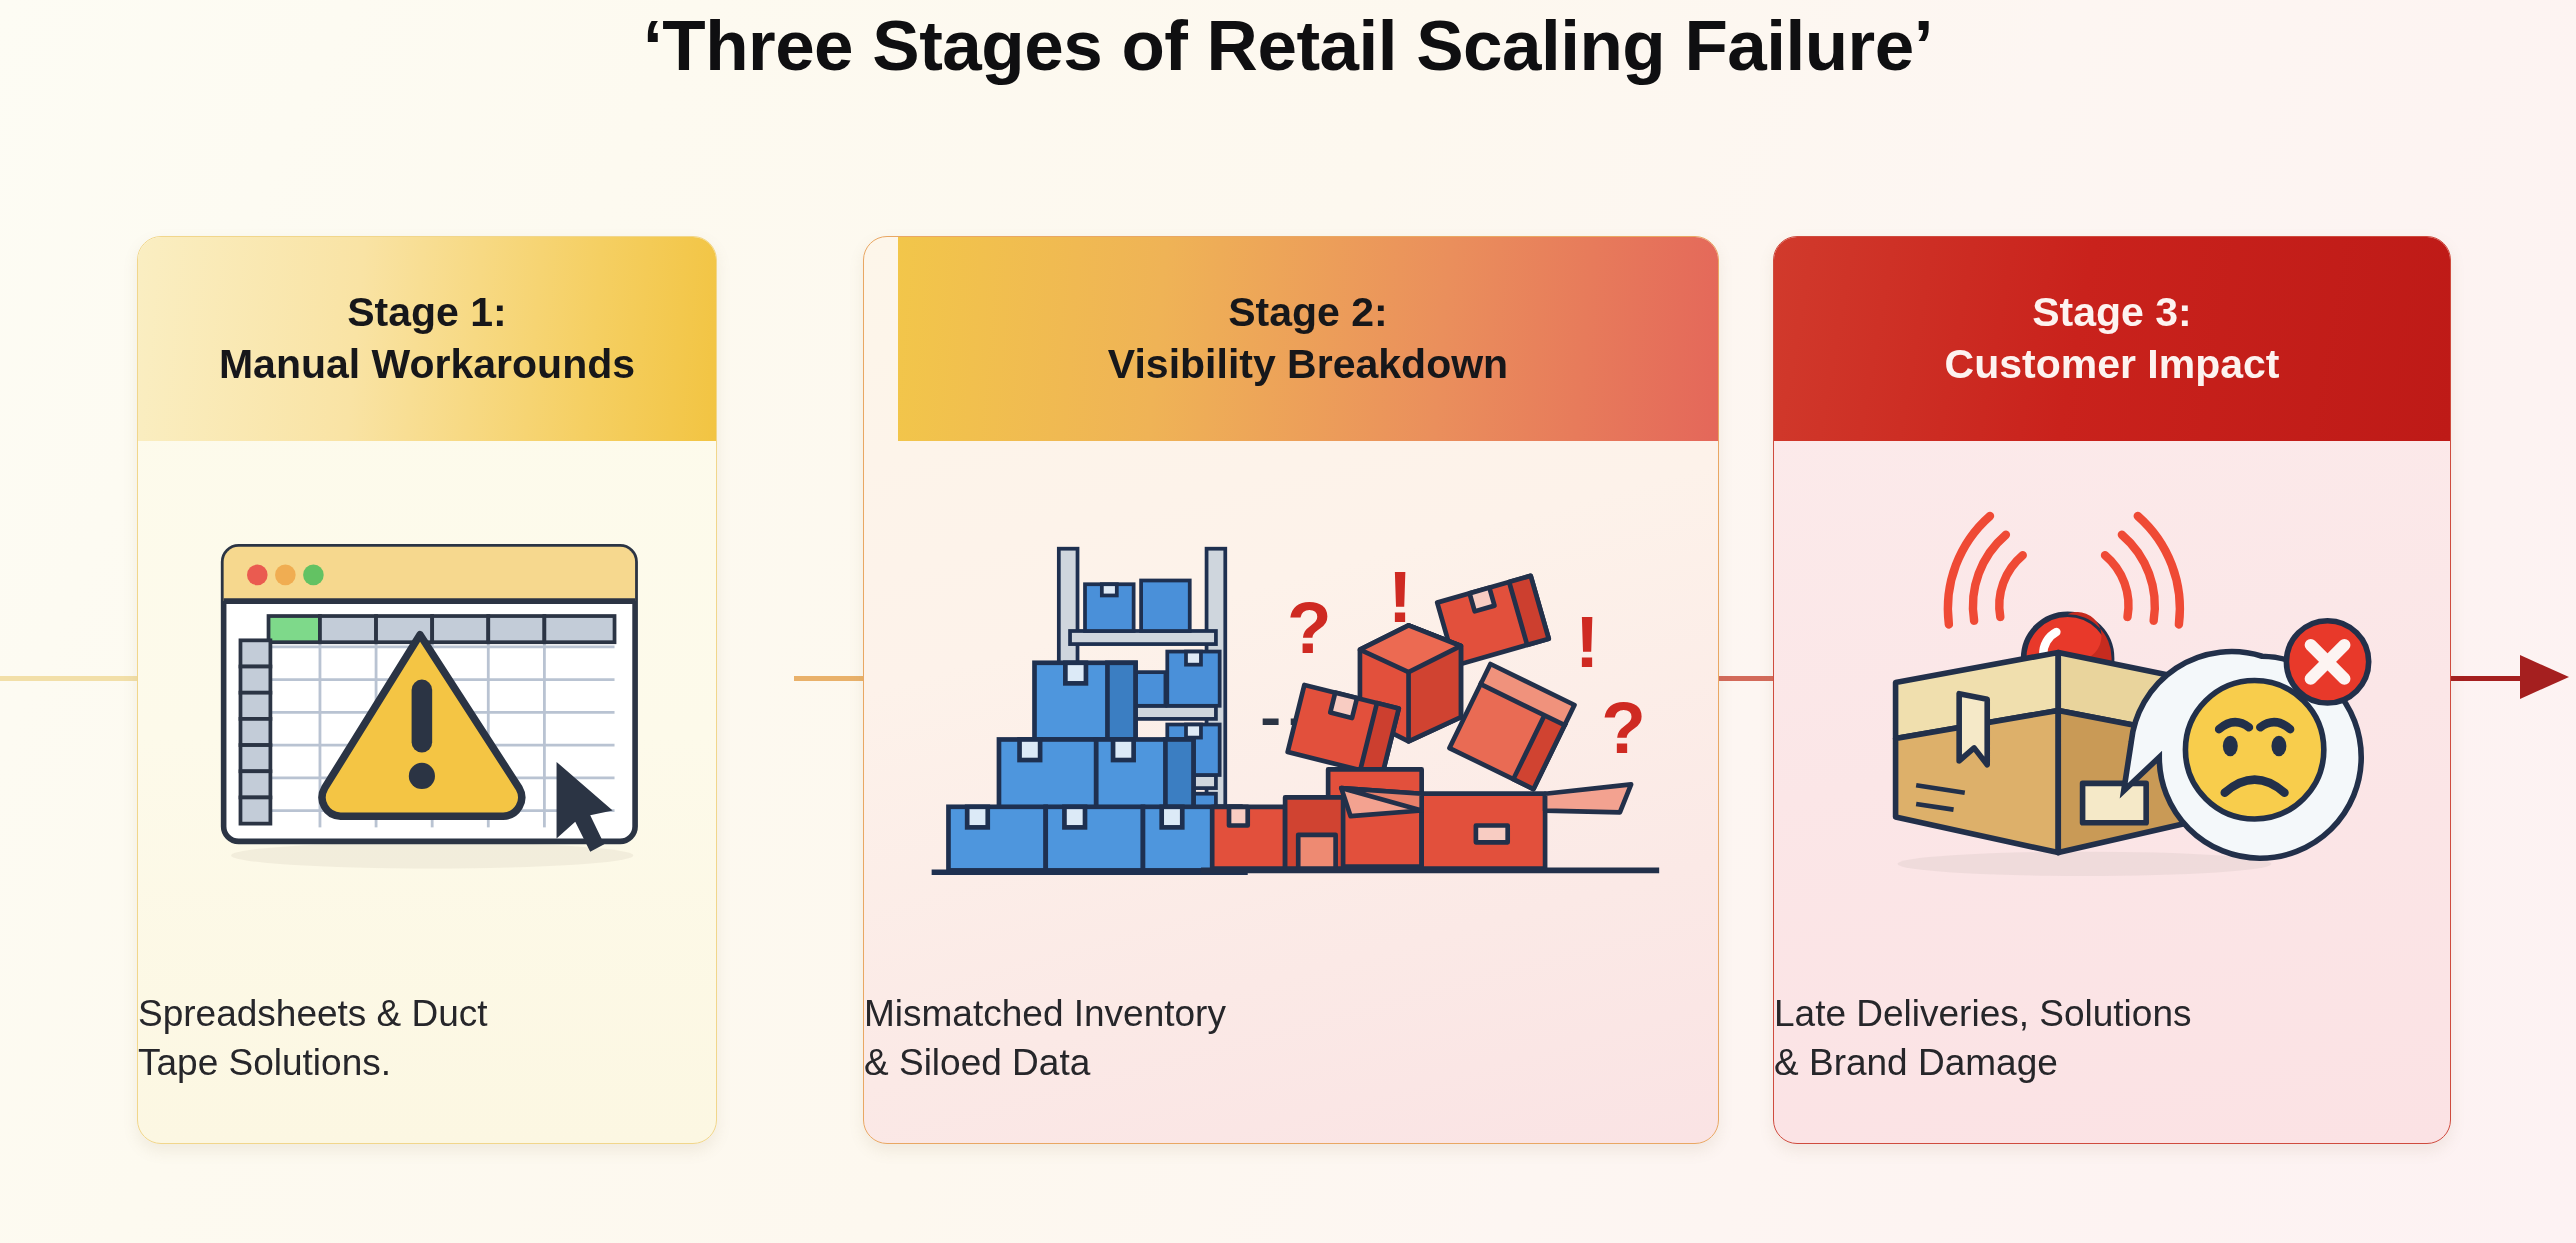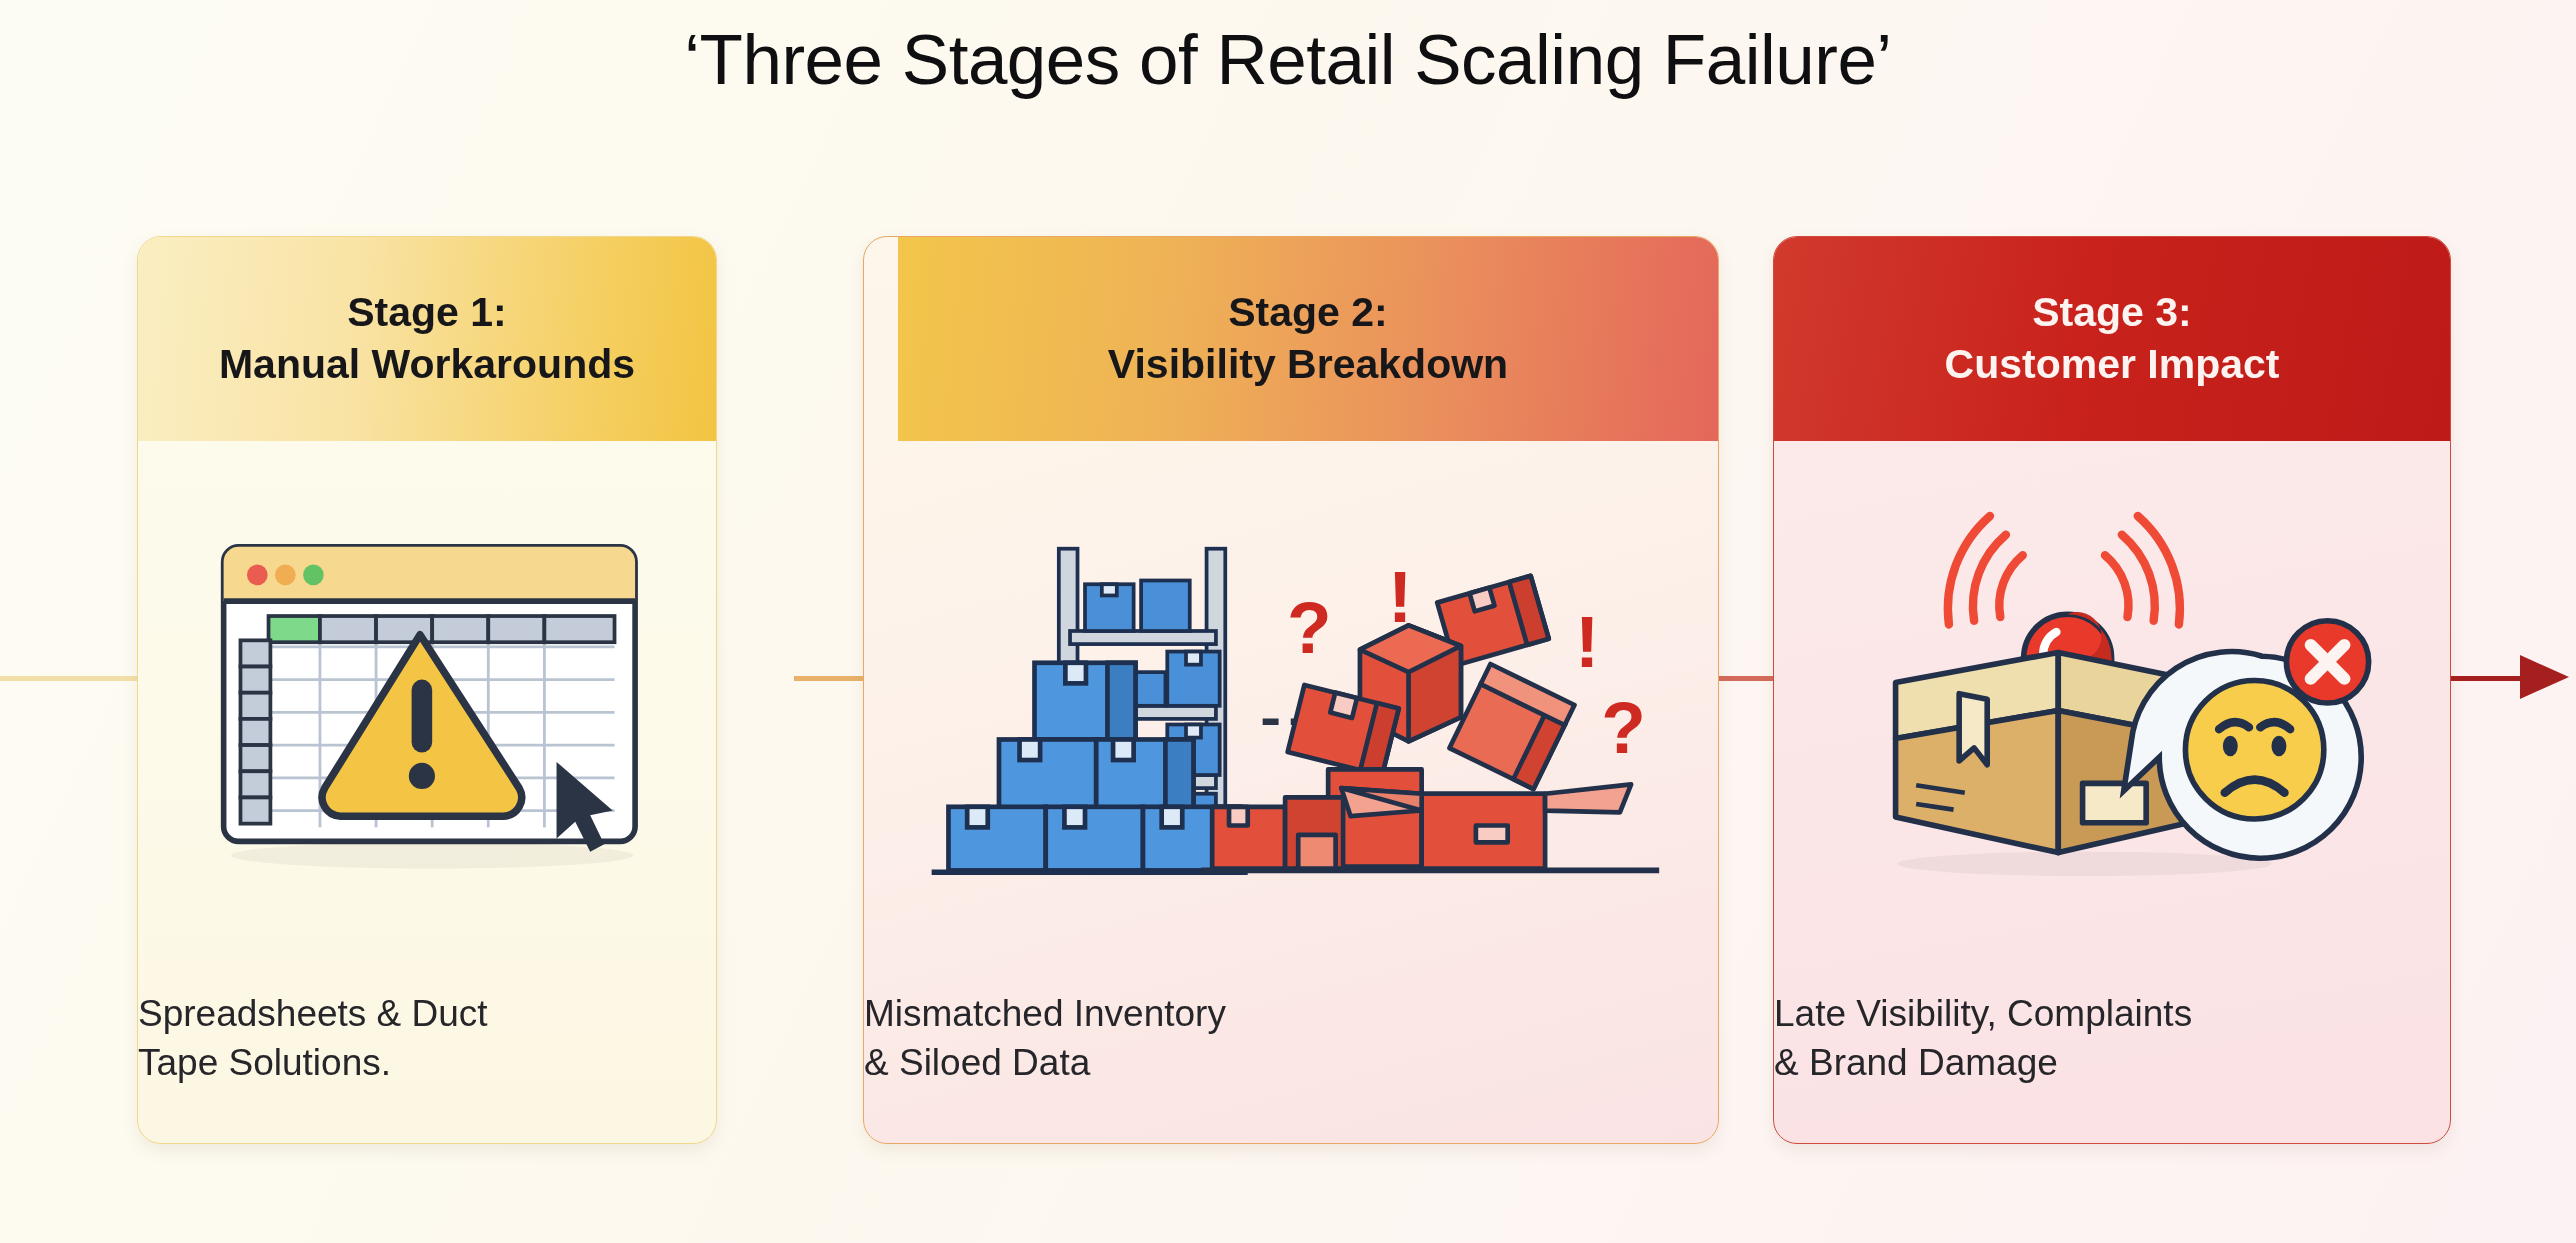--- a/index.html
+++ b/index.html
@@ -9,26 +9,26 @@
     height: 1243px;
     overflow: hidden;
     font-family: "Liberation Sans", sans-serif;
     background: linear-gradient(115deg, #fdfcf4 0%, #fdfaf0 22%, #fdf8ef 46%, #fdf6f2 66%, #fdf3f2 86%, #fdf2f3 100%);
     position: relative;
   }
 
   
   .page-title {
     position: absolute;
-    top: 19px;
+    top: 5px;
     left: 0;
     width: 100%;
     text-align: center;
     font-size: 71px;
-    font-weight: normal;
+    font-weight: bold;
     color: #0f0f11;
     letter-spacing: -0.5px;
     white-space: nowrap;
   }
 
   
   .flow-line {
     position: absolute;
     top: 676px;
     height: 4.7px;
@@ -339,19 +339,19 @@
         <g>
           <circle cx="500" cy="156" r="44" fill="#e8392a" stroke="#22304a" stroke-width="6"></circle>
           <g stroke="#fdf4f2" stroke-width="13" stroke-linecap="round">
             <line x1="482" y1="138" x2="518" y2="174"></line>
             <line x1="518" y1="138" x2="482" y2="174"></line>
           </g>
         </g>
       </svg>
     </div>
     <div class="card-caption">
-      <span class="cl1">Late Visibility, Complaints</span>
+      <span class="cl1">Late Deliveries, Solutions</span>
       <span class="cl2">&amp; Brand Damage</span>
     </div>
   </div>
 
 </div>
 
 
 </body></html>

